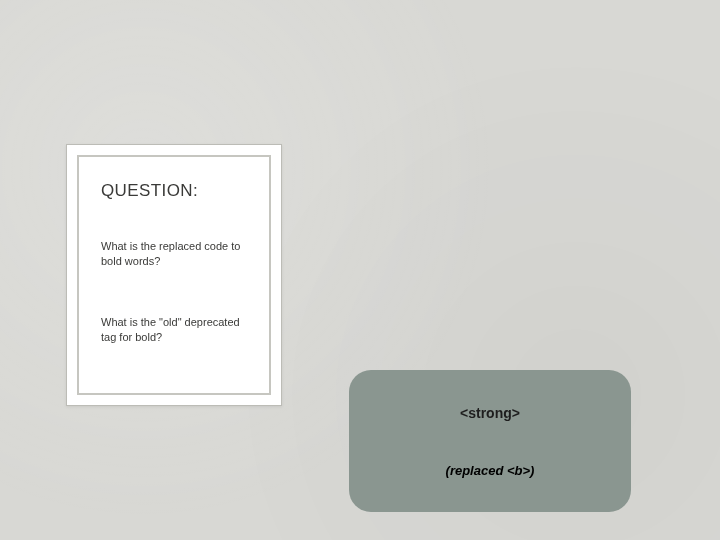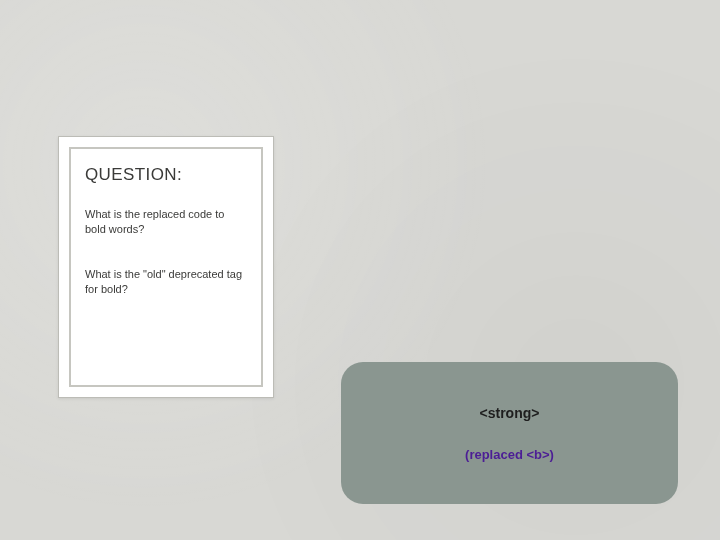--- a/index.html
+++ b/index.html
@@ -1,15 +1,15 @@
 <!DOCTYPE html>
 <html><head>
 <meta charset="utf-8">
 <style>
-  * { margin: 0; padding: 4px; box-sizing: border-box; }
+  * { margin: 0; padding: 12px; box-sizing: border-box; }
   body {
     width: 720px;
     height: 540px;
     background: #d8d8d4;
     background-image:
       radial-gradient(circle at 20% 30%, rgba(255,255,255,0.15) 0%, transparent 50%),
       radial-gradient(circle at 80% 70%, rgba(0,0,0,0.03) 0%, transparent 50%);
     font-family: Arial, Helvetica, sans-serif;
     position: relative;
     overflow: hidden;
@@ -43,39 +43,40 @@
   .question-text {
     font-size: 11px;
     color: #3a3a38;
     line-height: 1.35;
     margin-bottom: 22px;
   }
   .answer-card {
     position: absolute;
     left: 337px;
     top: 358px;
-    width: 337px;
+    width: 282px;
     height: 142px;
     background: #8a9690;
     border-radius: 22px;
     display: flex;
     flex-direction: column;
     align-items: center;
     justify-content: center;
     gap: 18px;
   }
   .answer-main {
     font-size: 14px;
     font-weight: 700;
     color: #1e1e1e;
   }
   .answer-sub {
     font-size: 13px;
     font-weight: 700;
-    color: #4c1d95;
+    color: #000000;
+    font-style: italic;
   }
 </style>
 </head>
 <body>
 
 <div class="question-card">
   <div class="question-inner">
     <div class="question-heading">QUESTION:</div>
     <div class="question-text">What is the replaced code to bold words?</div>
     <div class="question-text">What is the "old" deprecated tag for bold?</div>

